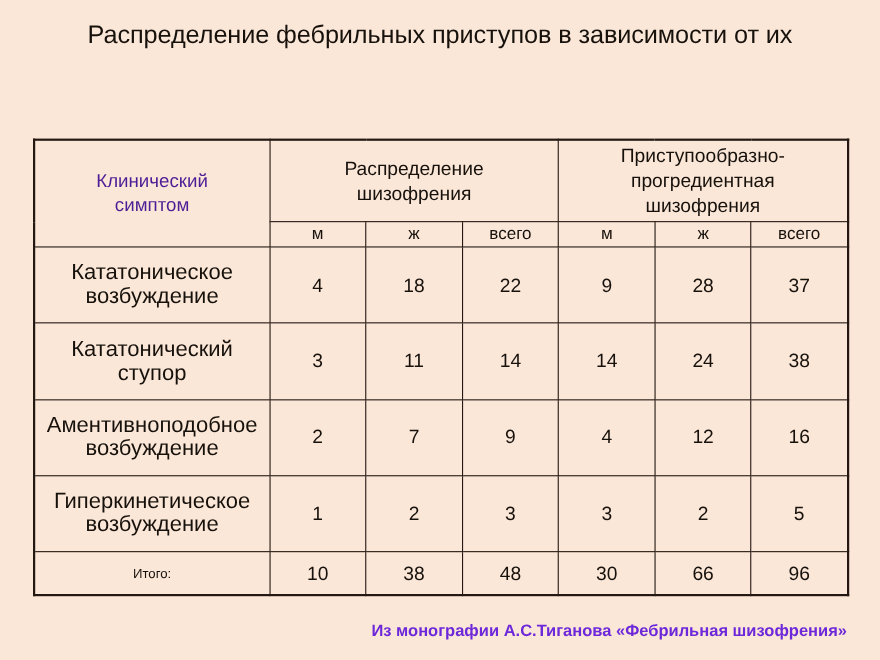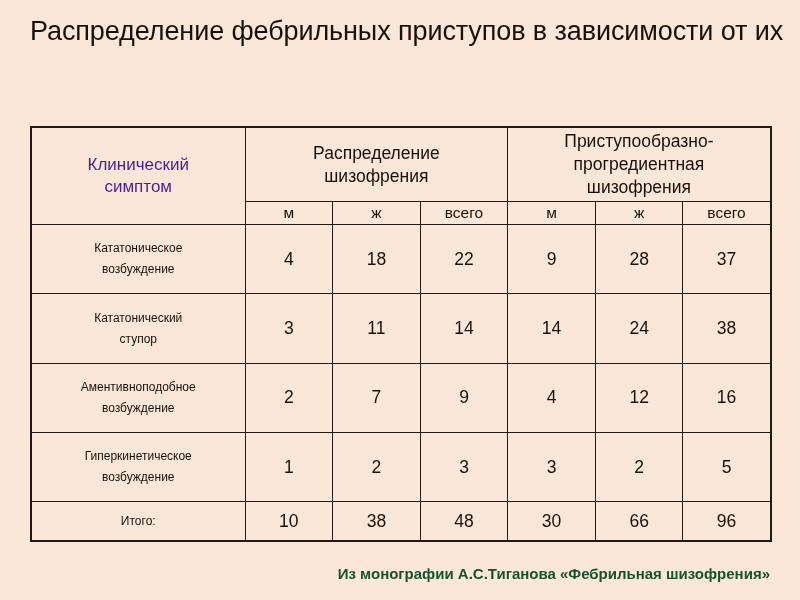--- a/index.html
+++ b/index.html
@@ -25,21 +25,21 @@
     box-sizing: border-box;
   }
 
   
   .title {
     position: absolute;
     left: 30px;
     top: 16px;
     width: 740px;
     text-align: center;
-    font-size: 27px;
+    font-size: 23px;
     line-height: 30px;
     color: #17110c;
     letter-spacing: -0.1px;
   }
   .title .tline {
     display: block;
     white-space: nowrap;
   }
 
   
@@ -82,21 +82,21 @@
   .h-group {
     font-size: 17.5px;
     line-height: 23px;
     color: #17110c;
   }
   .h-sub {
     font-size: 15.5px;
     color: #17110c;
   }
   .r-label {
-    font-size: 12px;
+    font-size: 20px;
     line-height: 21px;
     color: #17110c;
   }
   .r-num {
     font-size: 17.5px;
     color: #17110c;
   }
   .r-total-label {
     font-size: 12px;
     color: #17110c;
@@ -104,21 +104,21 @@
 
   
   .footer {
     position: absolute;
     left: 30px;
     top: 565px;
     width: 740px;
     text-align: right;
     font-size: 15px;
     font-weight: bold;
-    color: #14532d;
+    color: #6d28d9;
     white-space: nowrap;
   }
 </style>
 </head>
 <body>
 
 <div class="slide">
 
   <div class="title">
     <span class="tline">Распределение фебрильных приступов в зависимости от их</span>

